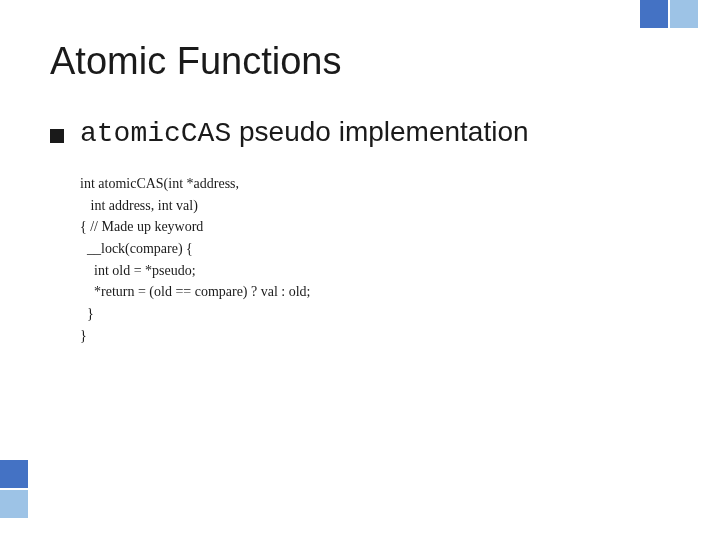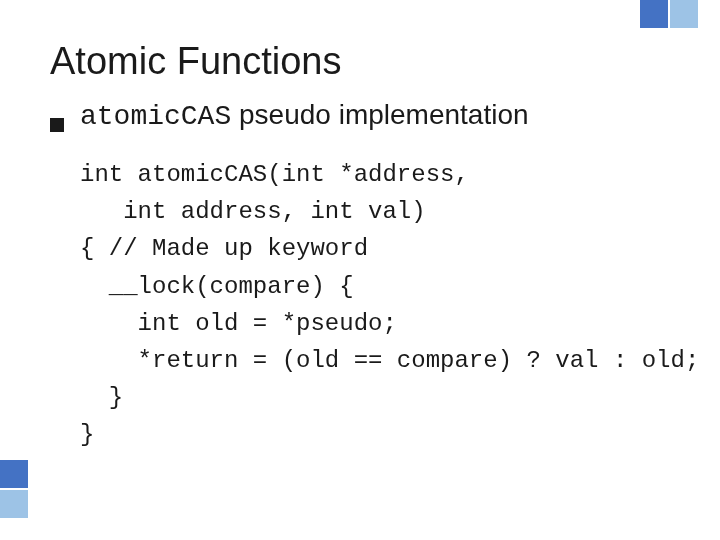--- a/index.html
+++ b/index.html
@@ -65,27 +65,27 @@
     }
 
     .slide-content {
       padding: 40px 50px 30px 50px;
     }
 
     .slide-title {
       font-size: 38px;
       font-weight: normal;
       color: #1a1a1a;
-      margin-bottom: 16px;
+      margin-bottom: 33px;
       font-family: Arial, Helvetica, sans-serif;
     }
 
     .bullet-section {
       display: flex;
-      align-items: flex-end;
+      align-items: center;
       margin-bottom: 24px;
     }
 
     .bullet-square {
       width: 14px;
       height: 14px;
       background: #1a1a1a;
       margin-top: 6px;
       margin-right: 16px;
       flex-shrink: 0;
@@ -98,22 +98,22 @@
     }
 
     .bullet-text .code-name {
       font-family: 'Courier New', Courier, monospace;
       color: #1a1a1a;
     }
 
     .code-block {
       margin-left: 30px;
       margin-top: 14px;
-      font-family: Liberation Mono, monospace;
-      font-size: 24px;
+      font-family: Liberation Serif, serif;
+      font-size: 14px;
       color: #1a1a1a;
       line-height: 1.55;
       background: #ffffff;
     }
 
     .code-block .line {
       display: block;
       white-space: pre;
     }
   </style>

